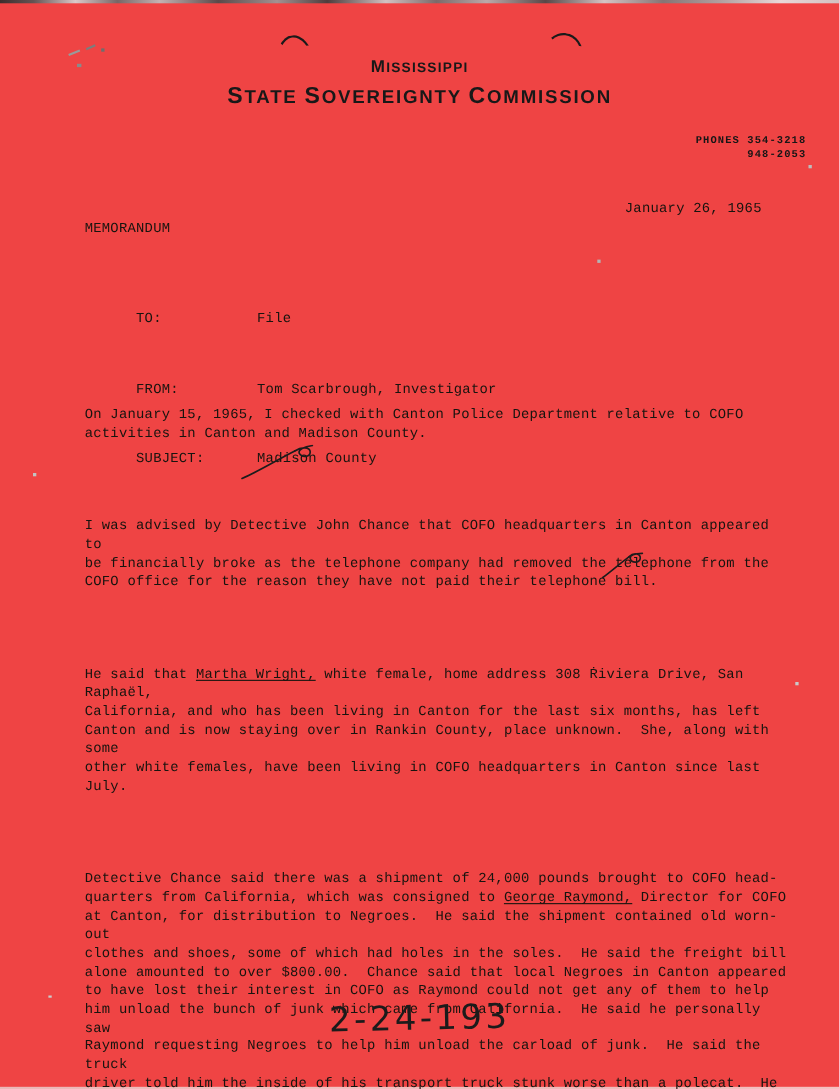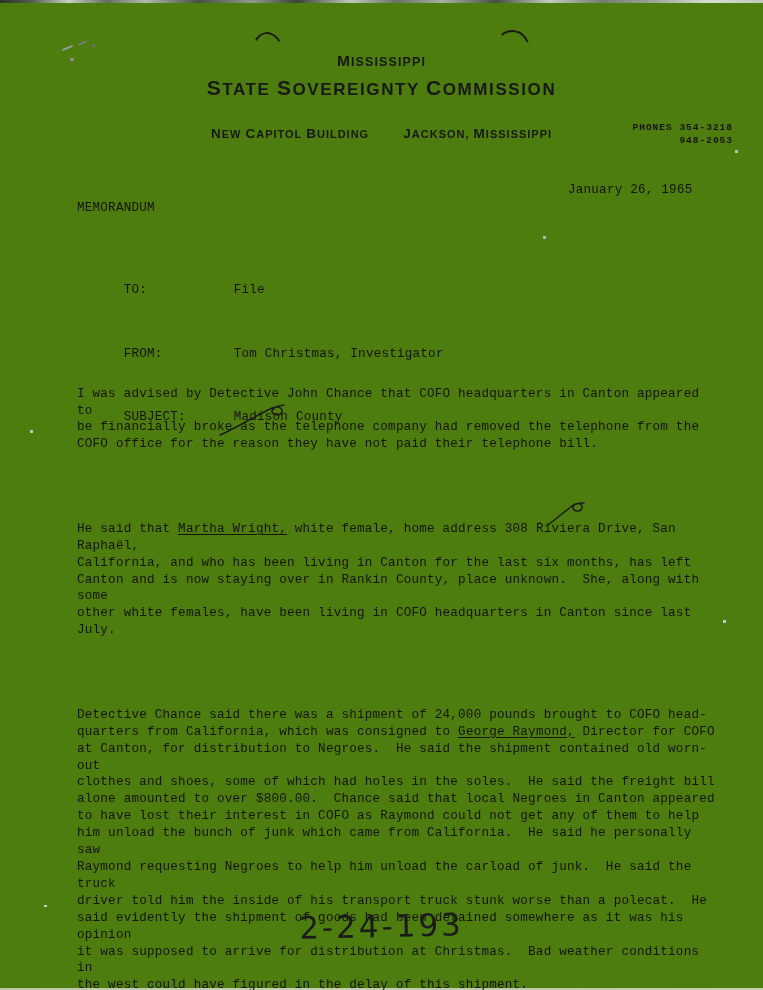--- a/index.html
+++ b/index.html
@@ -5,21 +5,21 @@
 <style>
   html, body {
     margin: 0;
     padding: 0;
     background: #ffffff;
   }
   #page {
     position: relative;
     width: 763px;
     height: 990px;
-    background: #4d7c0f;
+    background: #ef4444;
     overflow: hidden;
     font-family: "Liberation Mono", "DejaVu Sans Mono", monospace;
     color: #15120f;
   }
   
   #top-edge {
     position: absolute;
     left: 0; top: 0;
     width: 763px; height: 3px;
     background: linear-gradient(90deg,
@@ -191,50 +191,47 @@
   <div class="speck" id="speck-d"></div>
   <div class="speck" id="speck-e"></div>
   <div class="speck" id="speck-f"></div>
   <div class="speck" id="speck-g"></div>
   <div class="speck" id="speck-h"></div>
   <div class="speck" id="speck-i"></div>
 
   <div id="letterhead">
     <span class="lh-line" id="lh-org1"><span class="cap">M</span>ISSISSIPPI</span>
     <span class="lh-line" id="lh-org2"><span class="cap">S</span>TATE <span class="cap">S</span>OVEREIGNTY <span class="cap">C</span>OMMISSION</span>
-    <span class="lh-line" id="lh-addr">
-      <span><span class="cap">N</span>EW <span class="cap">C</span>APITOL <span class="cap">B</span>UILDING</span>
-      <span class="gap"></span>
-      <span><span class="cap">J</span>ACKSON, <span class="cap">M</span>ISSISSIPPI</span>
-    </span>
   </div>
 
   <div id="phones">
     <div id="phone-1">PHONES 354-3218</div>
     <div id="phone-2">948-2053</div>
   </div>
 
   <div class="typed" id="date-line">January 26, 1965</div>
 
   <div class="typed" id="memo-label">MEMORANDUM</div>
 
   <div class="typed" id="hdr-block">
     <span class="hdr-row">
       <span class="hdr-key">TO:</span><span>File</span>
     </span>
     <span class="hdr-row">
-      <span class="hdr-key">FROM:</span><span>Tom Christmas, Investigator</span>
+      <span class="hdr-key">FROM:</span><span>Tom Scarbrough, Investigator</span>
     </span>
     <span class="hdr-row">
       <span class="hdr-key">SUBJECT:</span><span>Madison County</span>
     </span>
   </div>
 
   <div class="typed" id="body-block">
 
+    <span class="para">On January 15, 1965, I checked with Canton Police Department relative to COFO
+activities in Canton and Madison County.</span>
 
     <span class="para">I was advised by Detective John Chance that COFO headquarters in Canton appeared to
 be financially broke as the telephone company had removed the telephone from the
 COFO office for the reason they have not paid their telephone bill.</span>
 
     <span class="para"><span>He said that </span><u class="ul">Martha Wright,</u><span> white female, home address 308 Ṙiviera Drive, San Raphaël,
 California, and who has been living in Canton for the last six months, has left
 Canton and is now staying over in Rankin County, place unknown.  She, along with some
 other white females, have been living in COFO headquarters in Canton since last July.</span></span>
 

